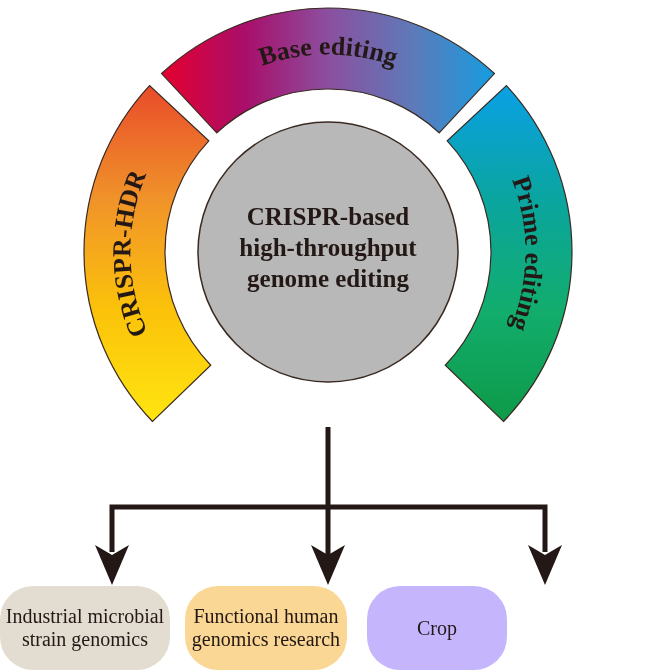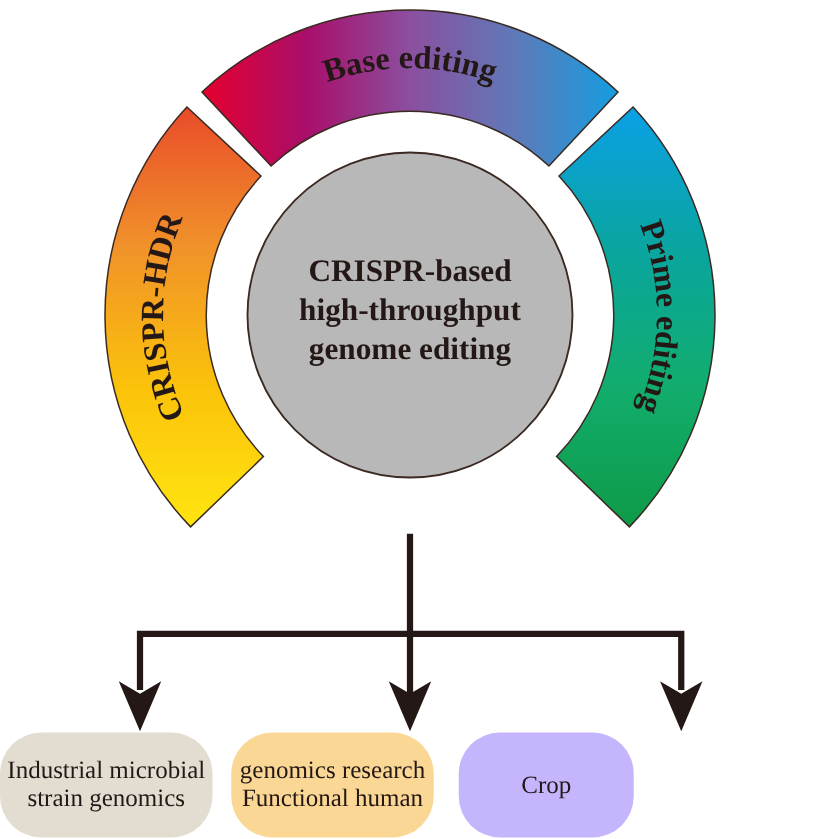--- a/index.html
+++ b/index.html
@@ -74,21 +74,21 @@
 </svg>
 
 <div class="pill" style="left: 0px; width: 170px; background: rgb(227, 221, 209);" id="pill-0">
   <div>
     <span>Industrial microbial</span>
     <span>strain genomics</span>
   </div>
 </div>
 <div class="pill" style="left: 185px; width: 162px; background: rgb(251, 215, 149);" id="pill-1">
   <div>
+    <span>Functional human</span>
     <span>genomics research</span>
-    <span>Functional human</span>
   </div>
 </div>
 <div class="pill" style="left: 367px; width: 140px; background: #c4b5fd;" id="pill-2">
   <div>
     <span>Crop</span>
   </div>
 </div>
 
 </body></html>

